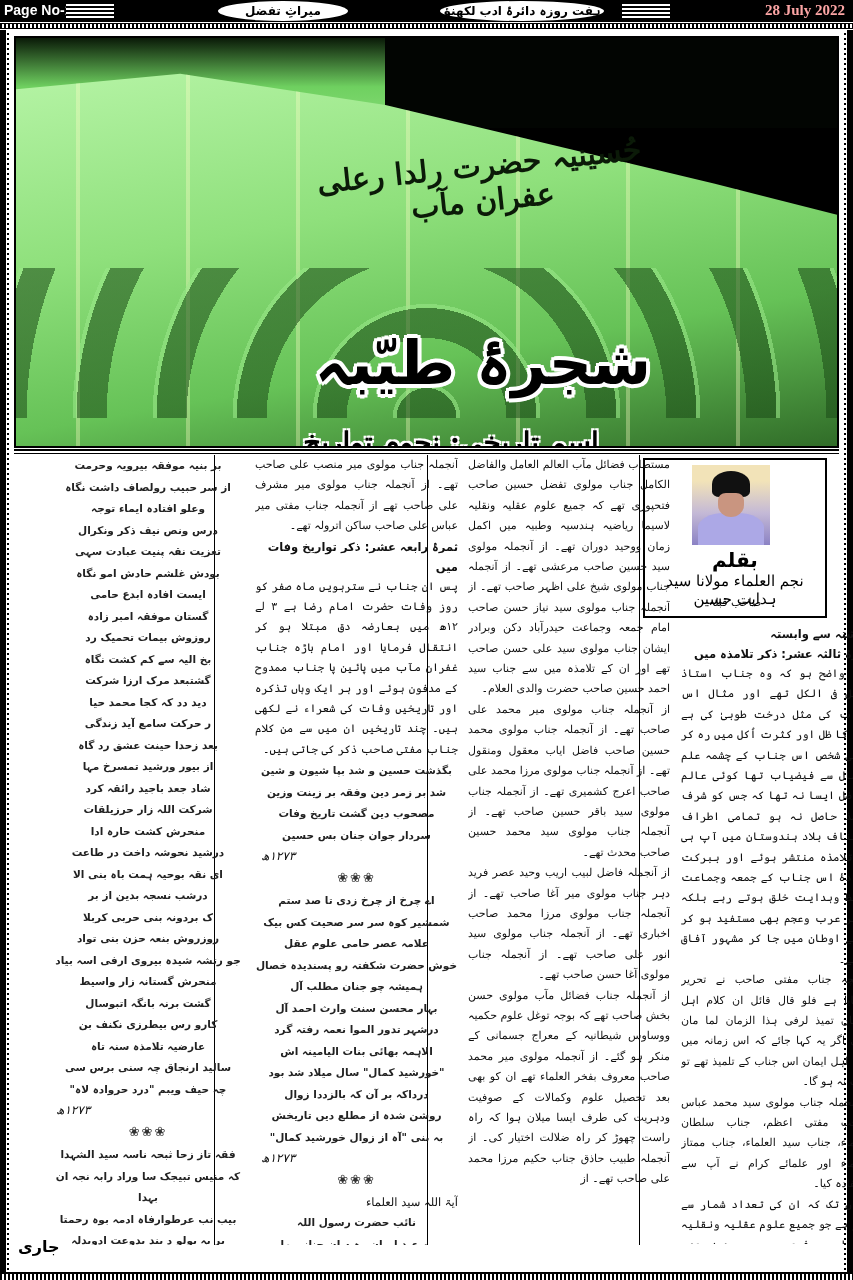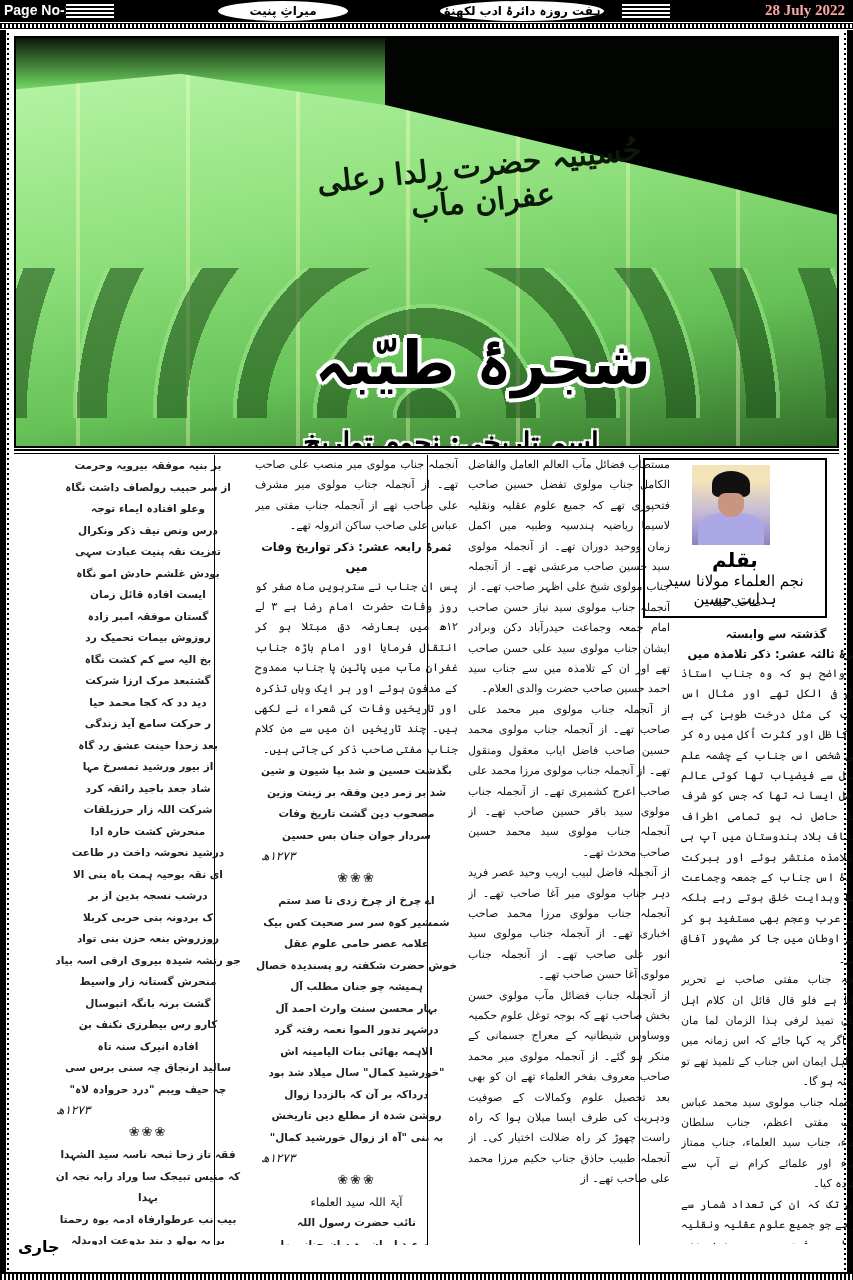--- a/index.html
+++ b/index.html
@@ -25,38 +25,38 @@
   .hero-inscription { position: absolute; left: 300px; top: 110px; width: 330px; transform: rotate(-6deg); font-size: 30px; font-weight: bold; color: #0b1a08; direction: rtl; text-align: center; font-family: "DejaVu Serif", serif; }
   .hero-title { position: absolute; left: 205px; top: 290px; width: 430px; direction: rtl; font-size: 60px; font-weight: bold; color: #000; font-family: "DejaVu Sans", sans-serif; text-shadow: -3px -3px 0 #fff, 3px -3px 0 #fff, -3px 3px 0 #fff, 3px 3px 0 #fff, 0 4px 0 #fff, 0 -4px 0 #fff, 4px 0 0 #fff, -4px 0 0 #fff; }
   .hero-subtitle { position: absolute; left: 250px; top: 388px; width: 370px; text-align: center; direction: rtl; font-size: 28px; font-weight: bold; color: #000; font-family: "DejaVu Serif", serif; text-shadow: -2px -2px 0 #fff, 2px -2px 0 #fff, -2px 2px 0 #fff, 2px 2px 0 #fff; }
   .hr-double { position: absolute; left: 14px; width: 825px; height: 5px; border-top: 2px solid #000; border-bottom: 1px solid #000; }
   .col { position: absolute; top: 455px; direction: rtl; text-align: justify; font-size: 11px; line-height: 20.4px; color: #111; font-family: "DejaVu Serif", serif; overflow: hidden; margin-left: 36px; }
   .col p { margin-bottom: 0; }
   .col-sep { position: absolute; top: 455px; width: 1px; height: 790px; background: #000; }
   .poem { direction: rtl; text-align: center; font-family: "DejaVu Sans", sans-serif; font-size: 10.5px; line-height: 21.5px; font-weight: bold; color: #222; letter-spacing: 0.5px; }
   .date-sig { direction: rtl; text-align: left; font-size: 12px; font-style: italic; line-height: 20px; padding-left: 6px; }
   .flowers { text-align: center; font-size: 13px; line-height: 24px; color: #333; letter-spacing: 2px; }
-  .sec-heading { direction: rtl; text-align: center; font-weight: bold; font-size: 11.5px; font-family: "DejaVu Sans", sans-serif; line-height: 20px; }
+  .sec-heading { direction: rtl; text-align: right; font-weight: bold; font-size: 11.5px; font-family: "DejaVu Sans", sans-serif; line-height: 20px; }
   .author-box { position: absolute; left: 643px; top: 458px; width: 184px; height: 160px; border: 2px solid #000; background: #fff; }
   .author-photo { position: absolute; left: 47px; top: 5px; width: 78px; height: 80px; background: linear-gradient(180deg, #f2e3b8 0%, #f2e3b8 20%, #c4b9d6 60%, #8b82c4 100%); overflow: hidden; }
   .author-photo .turban { position: absolute; left: 20px; top: 6px; width: 38px; height: 26px; background: #111; border-radius: 50% 50% 20% 20%; }
   .author-photo .face { position: absolute; left: 26px; top: 28px; width: 26px; height: 24px; background: #c99580; border-radius: 30% 30% 50% 50%; }
   .author-photo .robe { position: absolute; left: 6px; top: 48px; width: 66px; height: 36px; background: #aca8e6; border-radius: 40% 40% 0 0; }
   .byline-label { position: absolute; top: 88px; left: 0; width: 100%; text-align: center; font-size: 20px; font-weight: bold; direction: rtl; }
   .byline-name { position: absolute; top: 112px; left: 0; width: 100%; text-align: center; font-size: 15px; direction: rtl; font-family: "DejaVu Serif", serif; }
   .byline-suffix { position: absolute; top: 136px; left: 0; width: 100%; text-align: center; font-size: 11px; direction: rtl; font-family: "DejaVu Serif", serif; }
   .jari { position: absolute; left: 18px; top: 1237px; font-weight: bold; font-size: 16px; direction: rtl; }
 </style>
 </head>
 <body>
 
 <div class="header">
   <span class="hdr-page">Page No-11</span>
   <span class="hdr-lines" style="left:66px"></span>
-  <span class="hdr-oval" style="left:218px;width:130px">میراثِ پنیت</span>
+  <span class="hdr-oval" style="left:218px;width:130px">میراثِ تفضل</span>
   <span class="hdr-oval" style="left:440px;width:164px">ہفت روزہ دائرۂ ادب لکھنؤ</span>
   <span class="hdr-lines" style="left:622px"></span>
   <span class="hdr-date">28 July 2022</span>
 </div>
 <div class="dotted-rule"></div>
 
 <div class="frame-outer"></div>
 
 <div class="hero">
   <div class="hero-sky"></div>
@@ -137,42 +137,42 @@
 </div>
 
 <div class="col" style="left:14px;width:196px;height:790px">
   <div class="poem">
     <div>بر بنیہ موفقہ بیرویہ وحرمت</div>
     <div>از سر حبیب رولصاف داشت نگاہ</div>
     <div>وعلو افتادہ ایماء توجہ</div>
     <div>درس ونص نیف ذکر ونکرال</div>
     <div>تعزیت نقہ پنیت عبادت سہی</div>
     <div>بودش غلشم حادش امو نگاہ</div>
-    <div>ایست افادہ قائل زمان</div>
+    <div>ایست افادہ ابدع حامی</div>
     <div>گستان موفقہ امبر زادہ</div>
     <div>روزوش بیمات تحمیک رد</div>
     <div>بخ الیہ سے کم کشت نگاہ</div>
     <div>گشتبعد مرک ارزا شرکت</div>
     <div>دید دد کہ کجا محمد حیا</div>
     <div>ر حرکت سامع آید زندگی</div>
     <div>بعد زحدا حینت عشق رد گاہ</div>
     <div>از بیور ورشید تمسرخ مہا</div>
     <div>شاد جعد باجید رائقہ کرد</div>
     <div>شرکت اللہ زار حرزیلقات</div>
     <div>منحرش کشت حارہ ادا</div>
     <div>درشید نحوشہ داخت در طاعت</div>
     <div>ای نقہ بوحیہ ہمت باہ بنی الا</div>
     <div>درشب نسجہ بدین از بر</div>
     <div>ک بردونہ بنی حربی کربلا</div>
     <div>روزروش بنعہ حزن بنی تواد</div>
     <div>جو رتشہ شیدہ بیروی ارفی اسہ بیاد</div>
     <div>منحرش گستانہ زار واسیط</div>
     <div>گشت برنہ بانگہ اتبوسال</div>
     <div>کارو رس بیطرزی نکنف بن</div>
-    <div>افادہ انیرک سنہ تاہ</div>
+    <div>عارضیہ تلامذہ سنہ تاہ</div>
     <div>سالید ارنجاق چہ سنی برس سی</div>
     <div>چہ حیف ویبم "درد حروادہ لاہ"</div>
   </div>
   <div class="date-sig">۱۲۷۳ھ</div>
   <div class="flowers">❀❀❀</div>
   <div class="poem">
     <div>فقہ تاز زحا ثبحہ ناسہ سید الشہدا</div>
     <div>کہ منیس تبیجک سا وراد رابہ نجہ ان بہدا</div>
     <div>بیب نب عرطوارفاہ ادمہ بوہ رحمتا</div>
     <div>بر بہ بولو د یند بدوعت ادوبدلہ</div>

